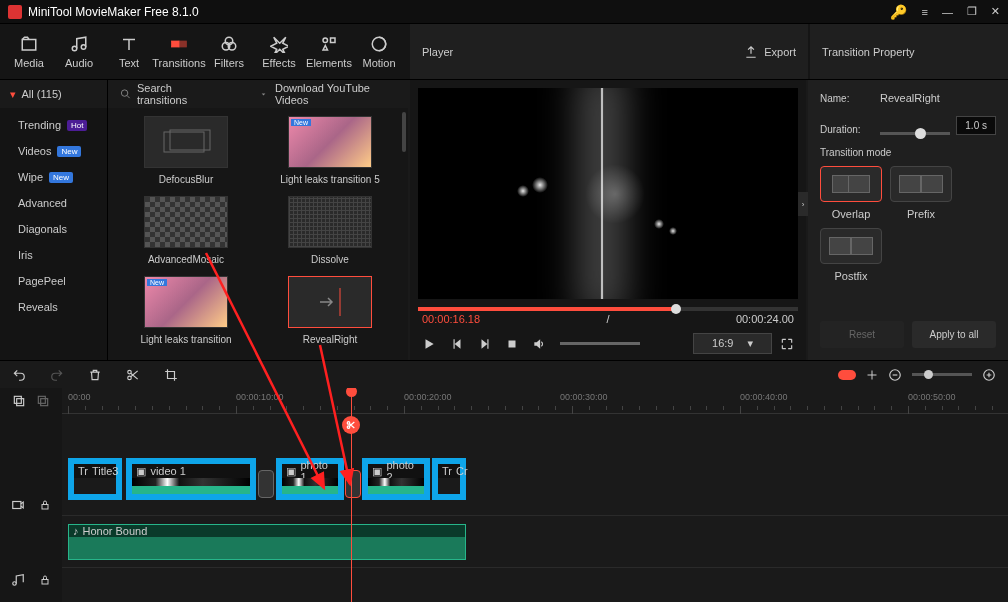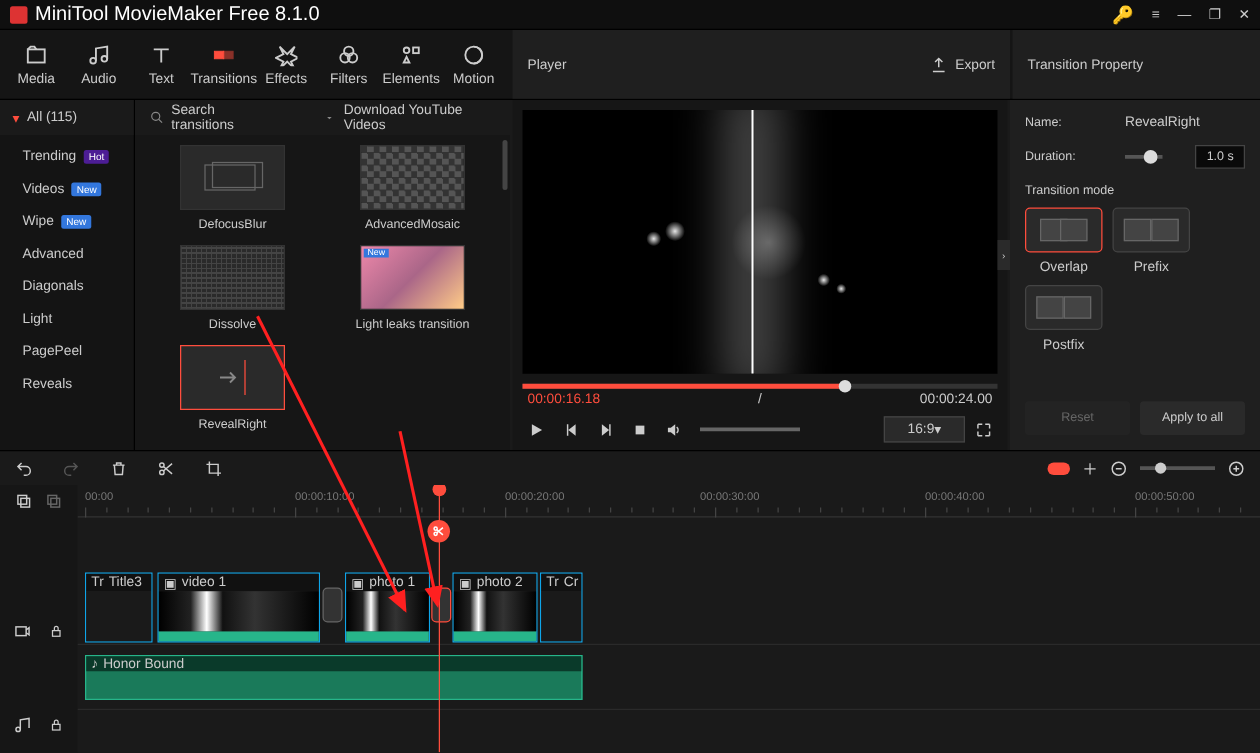--- a/index.html
+++ b/index.html
@@ -1,19 +1,19 @@
 <!DOCTYPE html>
 <html><head>
 <meta charset="utf-8">
 <style>
 *{margin:0;padding:0;box-sizing:border-box;font-family:Arial,sans-serif;font-size:11px;color:#ccc}
 body{background:#1a1a1a;width:1008px;height:602px;overflow:hidden}
 .titlebar{height:24px;background:#0f0f0f;display:flex;align-items:center;padding:0 8px;border-bottom:1px solid #000}
 .logo{width:14px;height:14px;background:#d33;border-radius:2px;margin-right:6px}
-.title{flex:1;font-size:16px;color:#fff}
+.title{flex:1;font-size:12px;color:#fff}
 .tctl{display:flex;gap:14px;align-items:center}
 .tctl span{cursor:pointer}
 .key{color:#e6b800;font-size:14px}
 .toolbar{height:56px;background:#151515;display:flex;border-bottom:1px solid #000}
 .tabs{display:flex;padding:0 4px}
 .tab{width:50px;display:flex;flex-direction:column;align-items:center;justify-content:center;gap:4px;cursor:pointer;font-size:10px}
 .tab.active{color:#ff4d3d}
 .tab svg{width:18px;height:18px}
 .tab.active svg{fill:#ff4d3d;stroke:#ff4d3d}
 .playerhdr,.prophdr{display:flex;align-items:center;padding:0 12px;flex:1;background:#1f1f1f;margin-left:2px}
@@ -44,24 +44,24 @@
 .flare{position:absolute;border-radius:50%;background:radial-gradient(circle,rgba(255,255,255,.9),transparent 70%)}
 .progress{height:4px;background:#333;margin:8px 8px 0;position:relative}
 .progfill{height:100%;width:68%;background:#ff4d3d}
 .proghandle{position:absolute;left:68%;top:-3px;width:10px;height:10px;background:#ddd;border-radius:50%;margin-left:-5px}
 .timebar{display:flex;justify-content:space-between;padding:2px 12px;gap:4px;font-size:10px}
 .cur{color:#ff4d3d}
 .ctrls{display:flex;align-items:center;padding:6px 12px;gap:14px}
 .ctrls svg{cursor:pointer}
 .volbar{width:80px;height:3px;background:#666}
 .ratio{margin-left:auto;display:flex;align-items:center;gap:8px}
-.ratiosel{background:#2a2a2a;border:1px solid #444;padding:3px 18px;display:flex;cursor:pointer}
+.ratiosel{background:#2a2a2a;border:1px solid #444;padding:3px 18px;display:flex;gap:14px;cursor:pointer}
 .prop{width:200px;background:#1f1f1f;margin-left:2px;padding:0;position:relative}
 .propct{padding:12px}
-.prow{display:flex;align-items:center;margin-bottom:12px;gap:26px}
+.prow{display:flex;align-items:flex-end;margin-bottom:12px;gap:6px}
 .plabel{width:54px;font-size:10px}
 .slider{flex:1;height:3px;background:#555;position:relative}
 .shandle{position:absolute;left:50%;top:-4px;width:11px;height:11px;background:#ddd;border-radius:50%}
 .durbox{background:#0a0a0a;border:1px solid #444;padding:3px 8px;font-size:10px}
 .modes{display:flex;gap:8px;margin-top:6px;flex-wrap:wrap}
 .mode{display:flex;flex-direction:column;align-items:center;gap:6px;cursor:pointer}
 .mbox{width:62px;height:36px;background:#2a2a2a;border:1px solid #444;border-radius:4px;display:flex;align-items:center;justify-content:center;gap:0}
 .mbox.sel{border:1px solid #ff4d3d}
 .mrect{width:22px;height:18px;background:#444;border:1px solid #666}
 .modes2{margin-top:8px}
@@ -78,21 +78,21 @@
 .timeline{height:214px;background:#1a1a1a;display:flex}
 .tlleft{width:62px;background:#161616;display:flex;flex-direction:column}
 .tlhdr{height:26px;display:flex;align-items:center;justify-content:center;gap:10px}
 .tlrow{flex:1;display:flex;align-items:center;justify-content:center;gap:14px}
 .tlmain{flex:1;position:relative;overflow:hidden}
 .ruler{height:26px;border-bottom:1px solid #333;position:relative}
 .rlabel{position:absolute;top:4px;font-size:9px;color:#777}
 .rtick{position:absolute;top:18px;width:1px;height:4px;background:#444}
 .tracks{position:relative}
 .track{height:64px;border-bottom:1px solid #2a2a2a;position:relative}
-.clip{position:absolute;top:6px;height:56px;background:#222;border:1px solid #0ea5e9;display:flex;flex-direction:column}
+.clip{position:absolute;top:6px;height:42px;background:#222;border:6px solid #0ea5e9;display:flex;flex-direction:column}
 .cliphdr{height:14px;background:#111;display:flex;align-items:center;padding:0 4px;gap:4px;font-size:9px}
 .clipbody{flex:1;background:linear-gradient(90deg,#000 0%,#222 20%,#fff 30%,#111 40%,#333 60%,#000 100%);position:relative}
 .clipfooter{height:8px;background:#27b58a}
 .trans{position:absolute;top:18px;width:16px;height:28px;background:#333;border:1px solid #666;border-radius:4px;cursor:pointer}
 .trans.sel{border:1px solid #ff4d3d}
 .audio{position:absolute;top:8px;height:36px;background:#1a7a5a;border:1px solid #27b58a}
 .audiohdr{height:12px;background:#0a3a2a;display:flex;align-items:center;padding:0 4px;gap:4px;font-size:9px}
 .wave{flex:1;background:repeating-linear-gradient(90deg,#27b58a 0 1px,#1a7a5a 1px 3px)}
 .playhead{position:absolute;top:0;bottom:0;width:1px;background:#ff4d3d;z-index:5}
 .phead{position:absolute;top:-2px;left:-5px;width:11px;height:11px;background:#ff4d3d;border-radius:50%}
@@ -139,31 +139,31 @@
       </div>
     <div class="tab active">
         <svg viewBox="0 0 24 24" fill="#ff4d3d">
           <rect x="2" y="8" width="10" height="8"></rect>
           <rect x="12" y="8" width="10" height="8" opacity=".5"></rect>
         </svg>
         <span>Transitions</span>
       </div>
     <div class="tab">
         <svg viewBox="0 0 24 24" fill="none" stroke="#ccc" stroke-width="2">
-          <path d="M5 3l4 8-8 4 8 4-4 8 8-8 8 8-4-8 8-4-8-4 4-8-8 8z"></path>
-        </svg>
-        <span>Effects</span>
-      </div>
-    <div class="tab">
-        <svg viewBox="0 0 24 24" fill="none" stroke="#ccc" stroke-width="2">
           <circle cx="12" cy="8" r="5"></circle>
           <circle cx="8" cy="15" r="5"></circle>
           <circle cx="16" cy="15" r="5"></circle>
         </svg>
         <span>Filters</span>
+      </div>
+    <div class="tab">
+        <svg viewBox="0 0 24 24" fill="none" stroke="#ccc" stroke-width="2">
+          <path d="M5 3l4 8-8 4 8 4-4 8 8-8 8 8-4-8 8-4-8-4 4-8-8 8z"></path>
+        </svg>
+        <span>Effects</span>
       </div>
     <div class="tab">
         <svg viewBox="0 0 24 24" fill="none" stroke="#ccc" stroke-width="2">
           <circle cx="7" cy="7" r="3"></circle>
           <rect x="14" y="4" width="6" height="6"></rect>
           <path d="M7 14l-3 6h6z"></path>
         </svg>
         <span>Elements</span>
       </div>
     <div class="tab">
@@ -208,21 +208,21 @@
             <span>Wipe</span>
             <span class="badge bnew">New</span>
           </div>
           <div class="catitem">
             <span>Advanced</span>
           </div>
           <div class="catitem">
             <span>Diagonals</span>
           </div>
           <div class="catitem">
-            <span>Light</span>
+            <span>Iris</span>
           </div>
           <div class="catitem">
             <span>PagePeel</span>
           </div>
           <div class="catitem">
             <span>Reveals</span>
           </div>
         </div>
     </div>
     <div class="gridcol">
@@ -243,20 +243,28 @@
       </div>
       <div class="grid" id="thumbgrid">
           <div class="thumb">
             <div class="tbox">
               <svg width="60" height="36">
                 <rect x="8" y="8" width="40" height="20" fill="none" stroke="#666"></rect>
                 <rect x="14" y="6" width="40" height="20" fill="none" stroke="#666"></rect>
               </svg>
             </div>
             <div class="tlabel">DefocusBlur</div>
+          </div>
+          <div class="thumb">
+            <div class="tbox">
+              <div style="width:100%;height:100%;background:linear-gradient(135deg,#e8a,#a68,#fc8)">
+                <span style="position:absolute;left:2px;top:2px;font-size:7px;background:#37d;color:#fff;padding:0 3px">New</span>
+              </div>
+            </div>
+            <div class="tlabel">Light leaks transition 5</div>
           </div>
           <div class="thumb">
             <div class="tbox">
               <div style="width:100%;height:100%;background:repeating-conic-gradient(#555 0 25%,#333 0 50%) 0 0/10px 10px"></div>
             </div>
             <div class="tlabel">AdvancedMosaic</div>
           </div>
           <div class="thumb">
             <div class="tbox">
               <div style="width:100%;height:100%;background:repeating-linear-gradient(90deg,#444 0 1px,transparent 1px 4px),repeating-linear-gradient(0deg,#444 0 1px,transparent 1px 4px)"></div>

